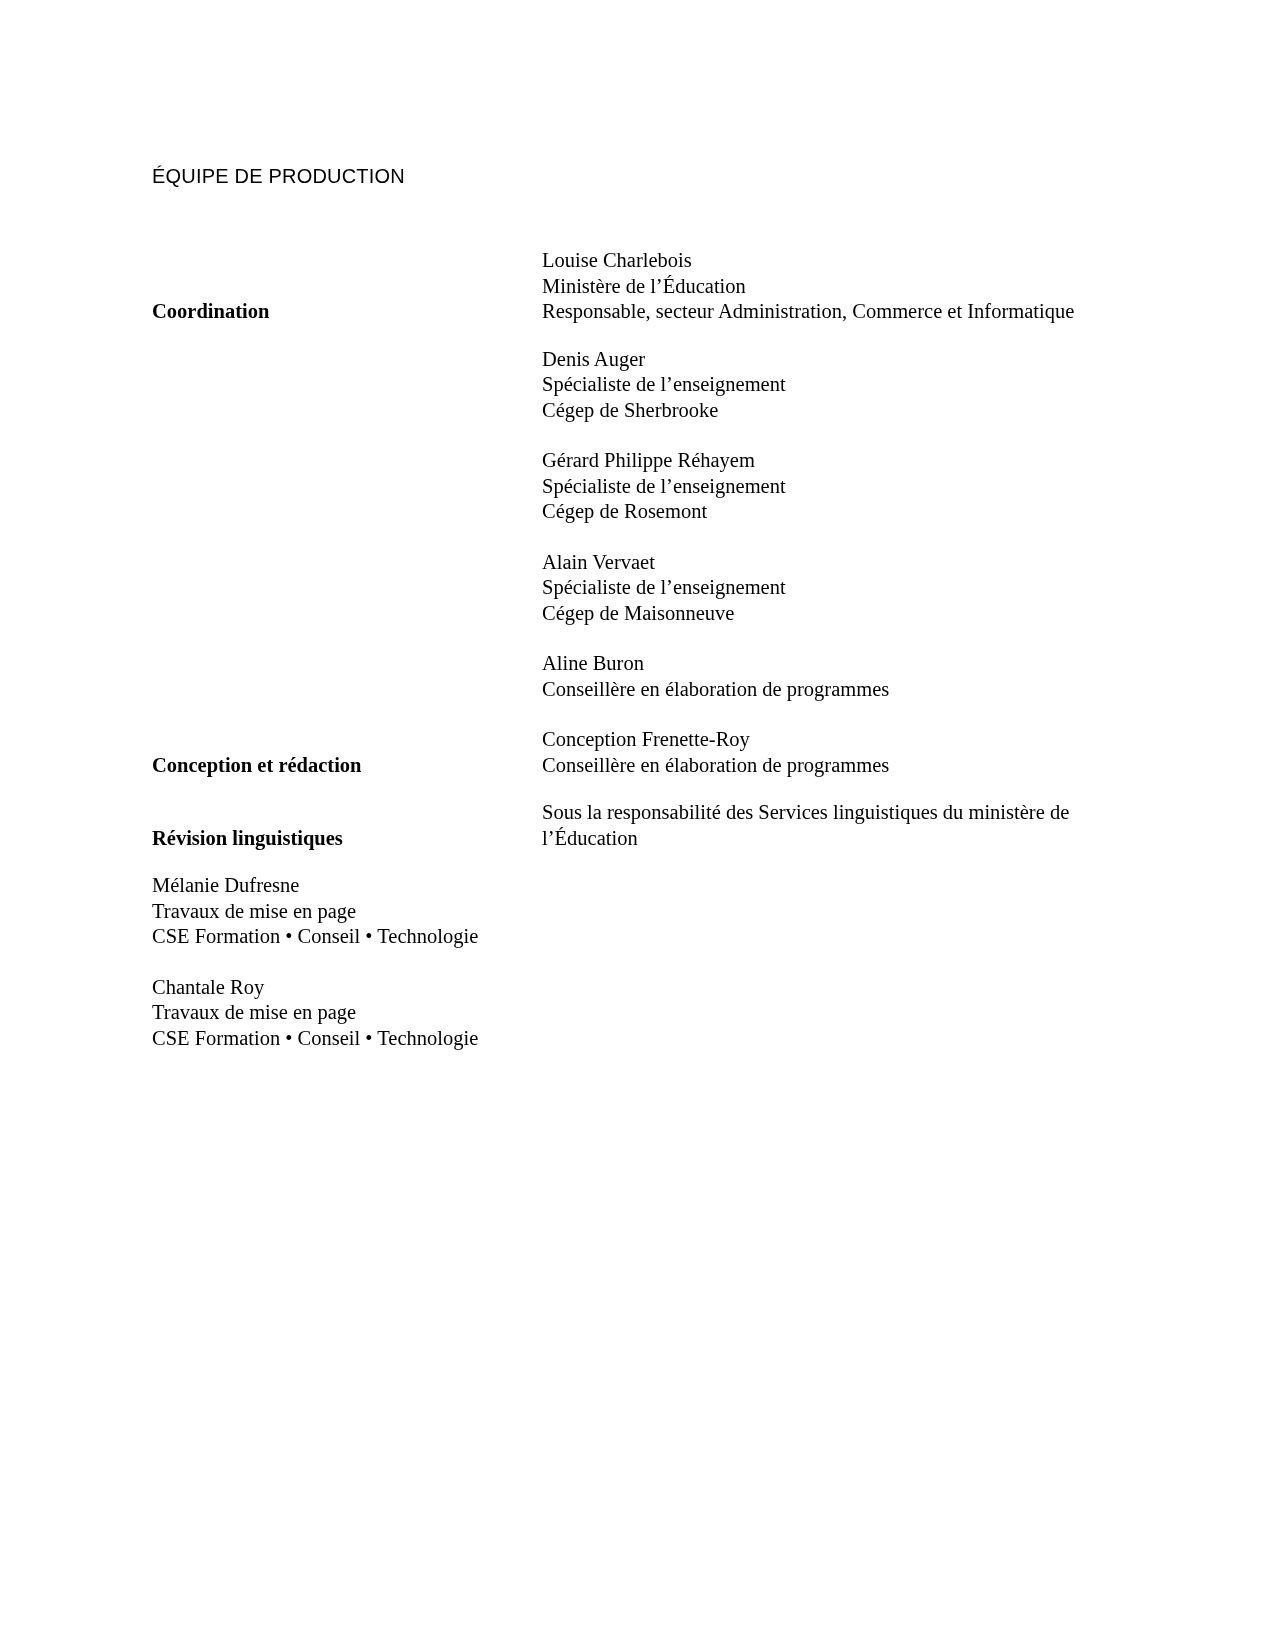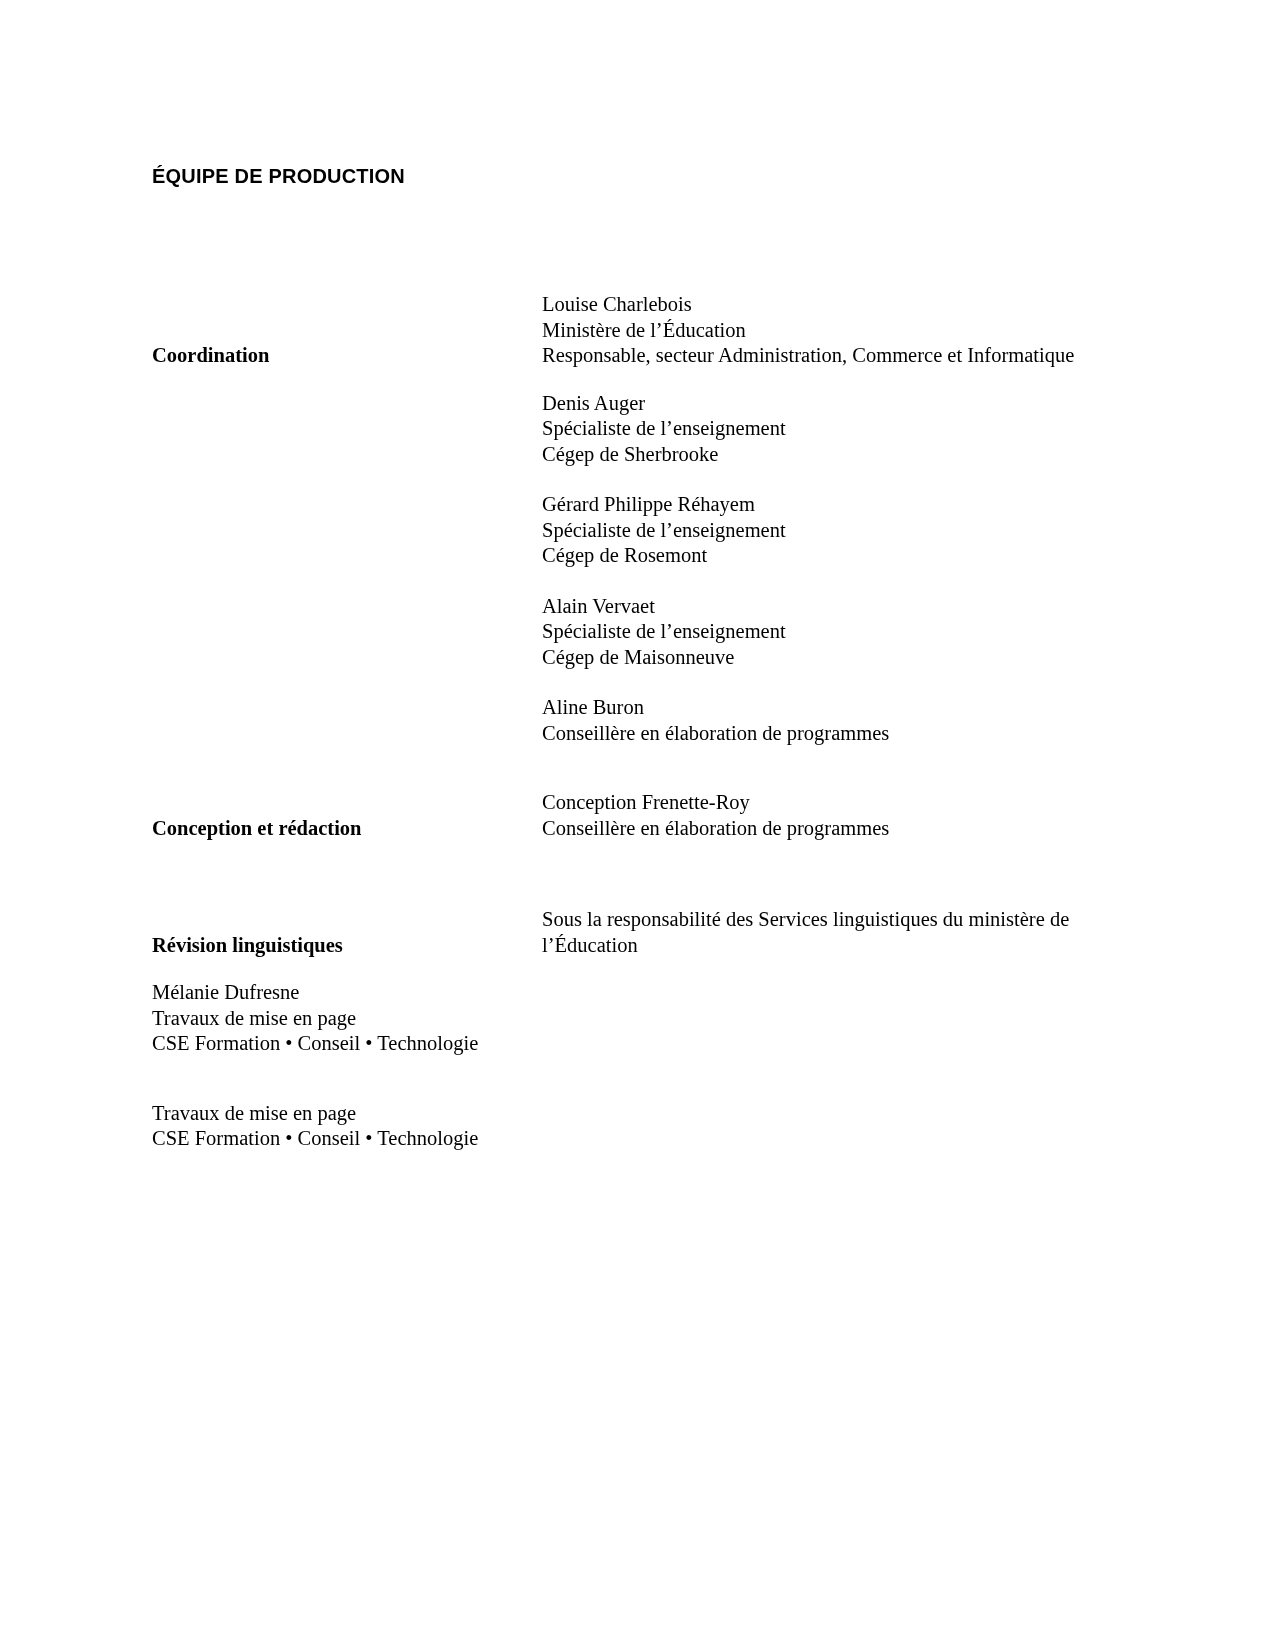--- a/index.html
+++ b/index.html
@@ -19,21 +19,21 @@
     position: relative;
     width: 1275px;
     height: 1650px;
     background: #ffffff;
   }
   .page-title {
     position: absolute;
     left: 152px;
     top: 152px;
     font-family: "Liberation Sans", sans-serif;
-    font-weight: bold;
+    font-weight: normal;
     font-size: 20px;
     letter-spacing: 0.2px;
     color: #000000;
   }
   .credits {
     position: absolute;
     left: 152px;
     top: 248px;
     width: 960px;
   }
@@ -54,21 +54,20 @@
   .credit-entries {
     flex: 1 1 auto;
     font-size: 20.5px;
     line-height: 25.5px;
   }
   .entry {
     margin-bottom: 25px;
   }
   .entry:last-child {
     margin-bottom: 0;
-    margin-top: 44px;
   }
   .entry-line {
     display: block;
     white-space: pre-wrap;
   }
 </style>
 </head>
 <body>
 
 <div class="page">
@@ -123,20 +122,21 @@
         </div>
       </div>
       <div class="credit-row">
         <div class="credit-entries">
           <div class="entry">
             <span class="entry-line">Mélanie Dufresne</span>
             <span class="entry-line">Travaux de mise en page</span>
             <span class="entry-line">CSE Formation • Conseil • Technologie</span>
           </div>
           <div class="entry">
+            <span class="entry-line">Chantale Roy</span>
             <span class="entry-line">Travaux de mise en page</span>
             <span class="entry-line">CSE Formation • Conseil • Technologie</span>
           </div>
         </div>
       </div>
     </div>
 
 </div>
 
 </body></html>

